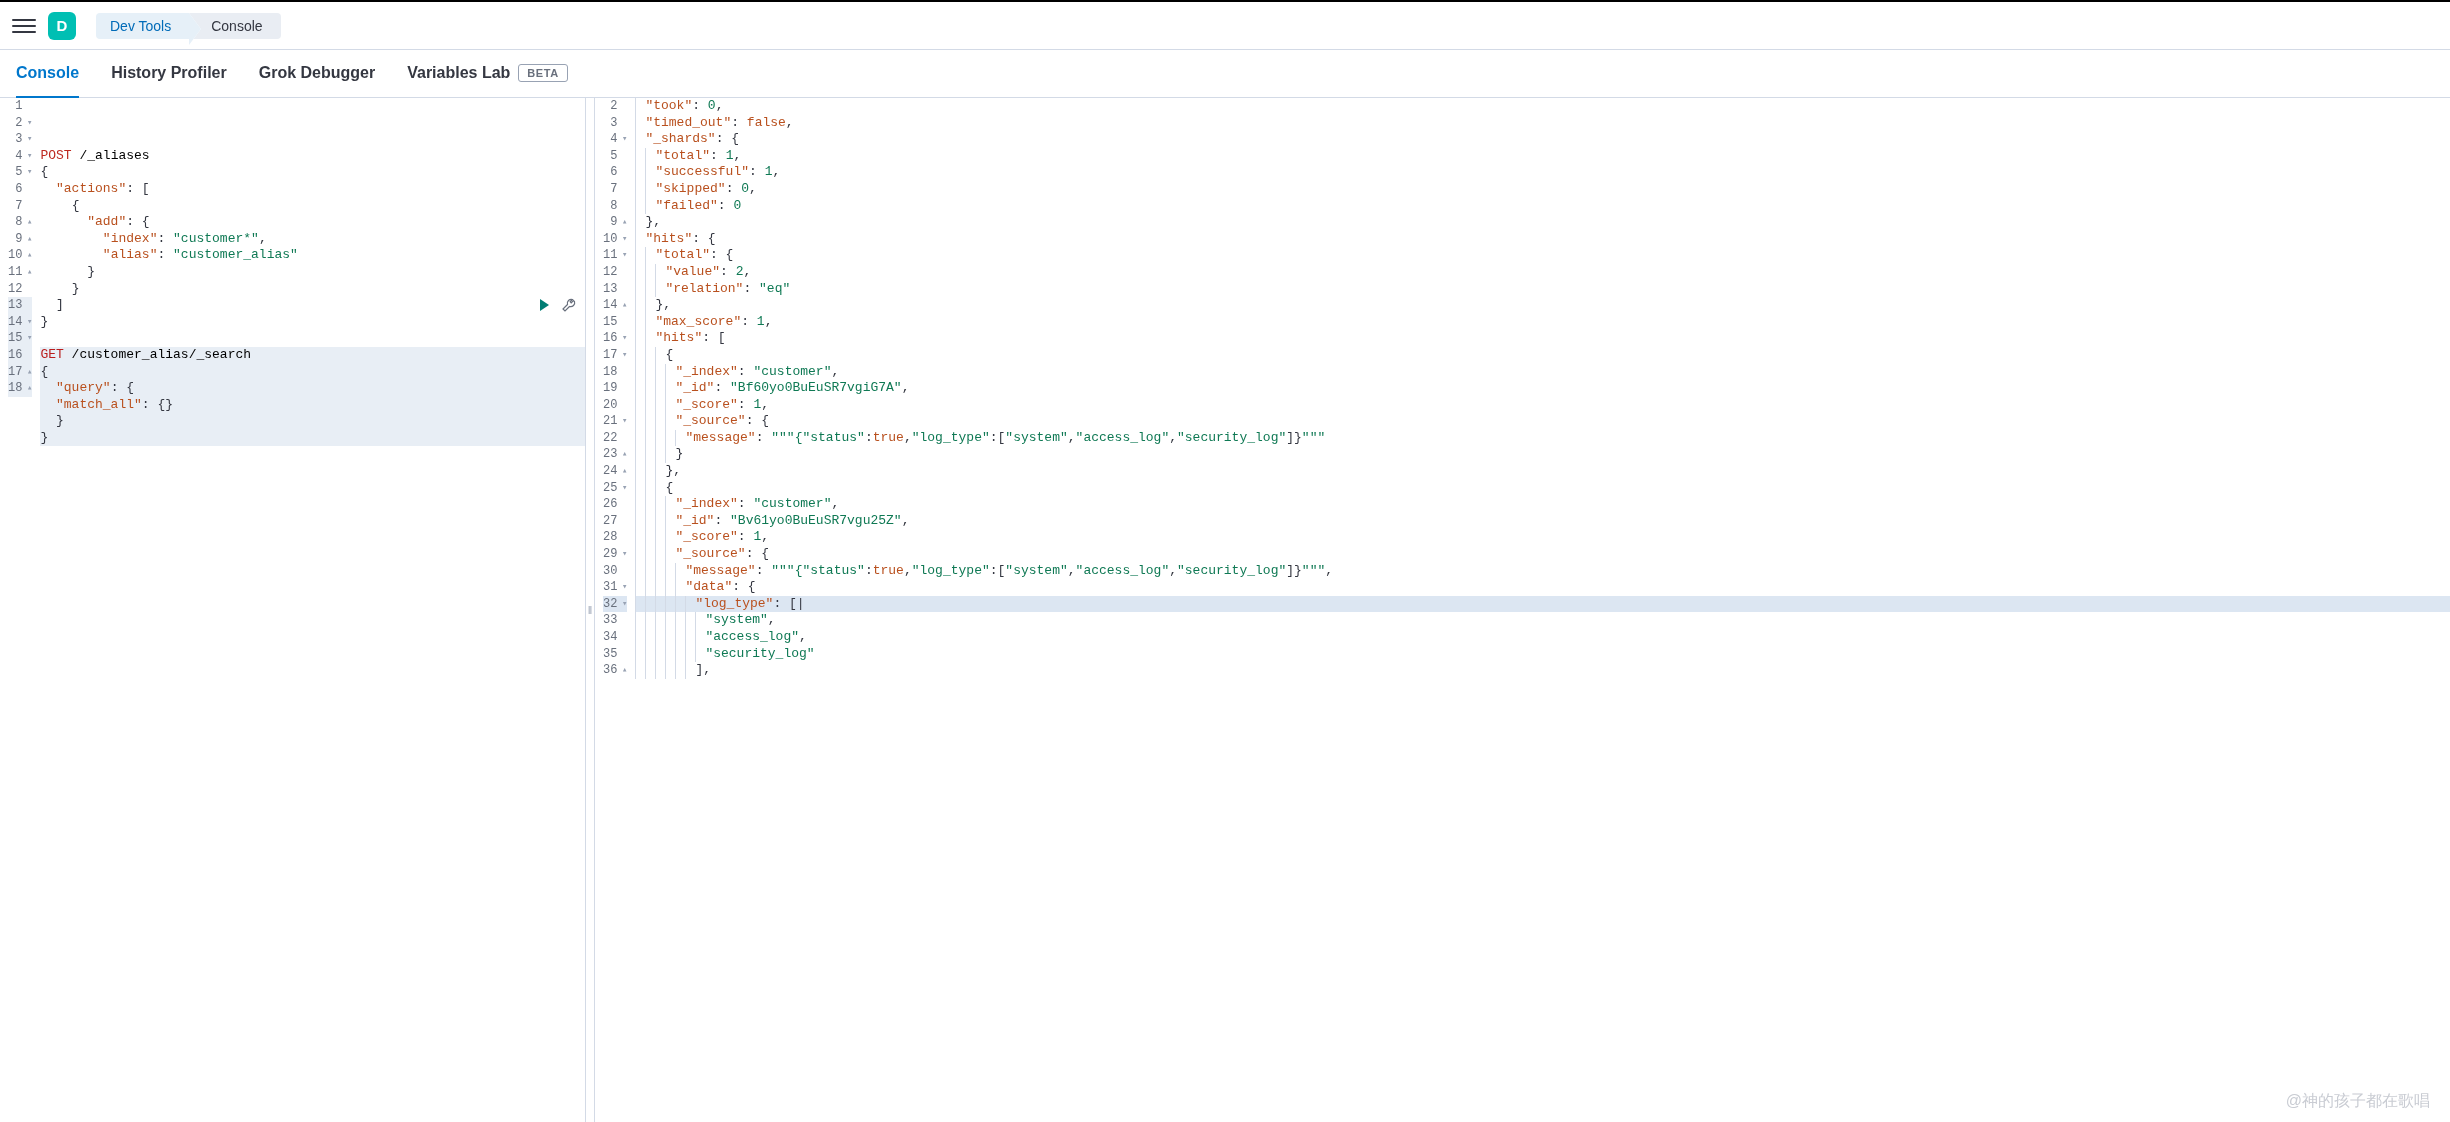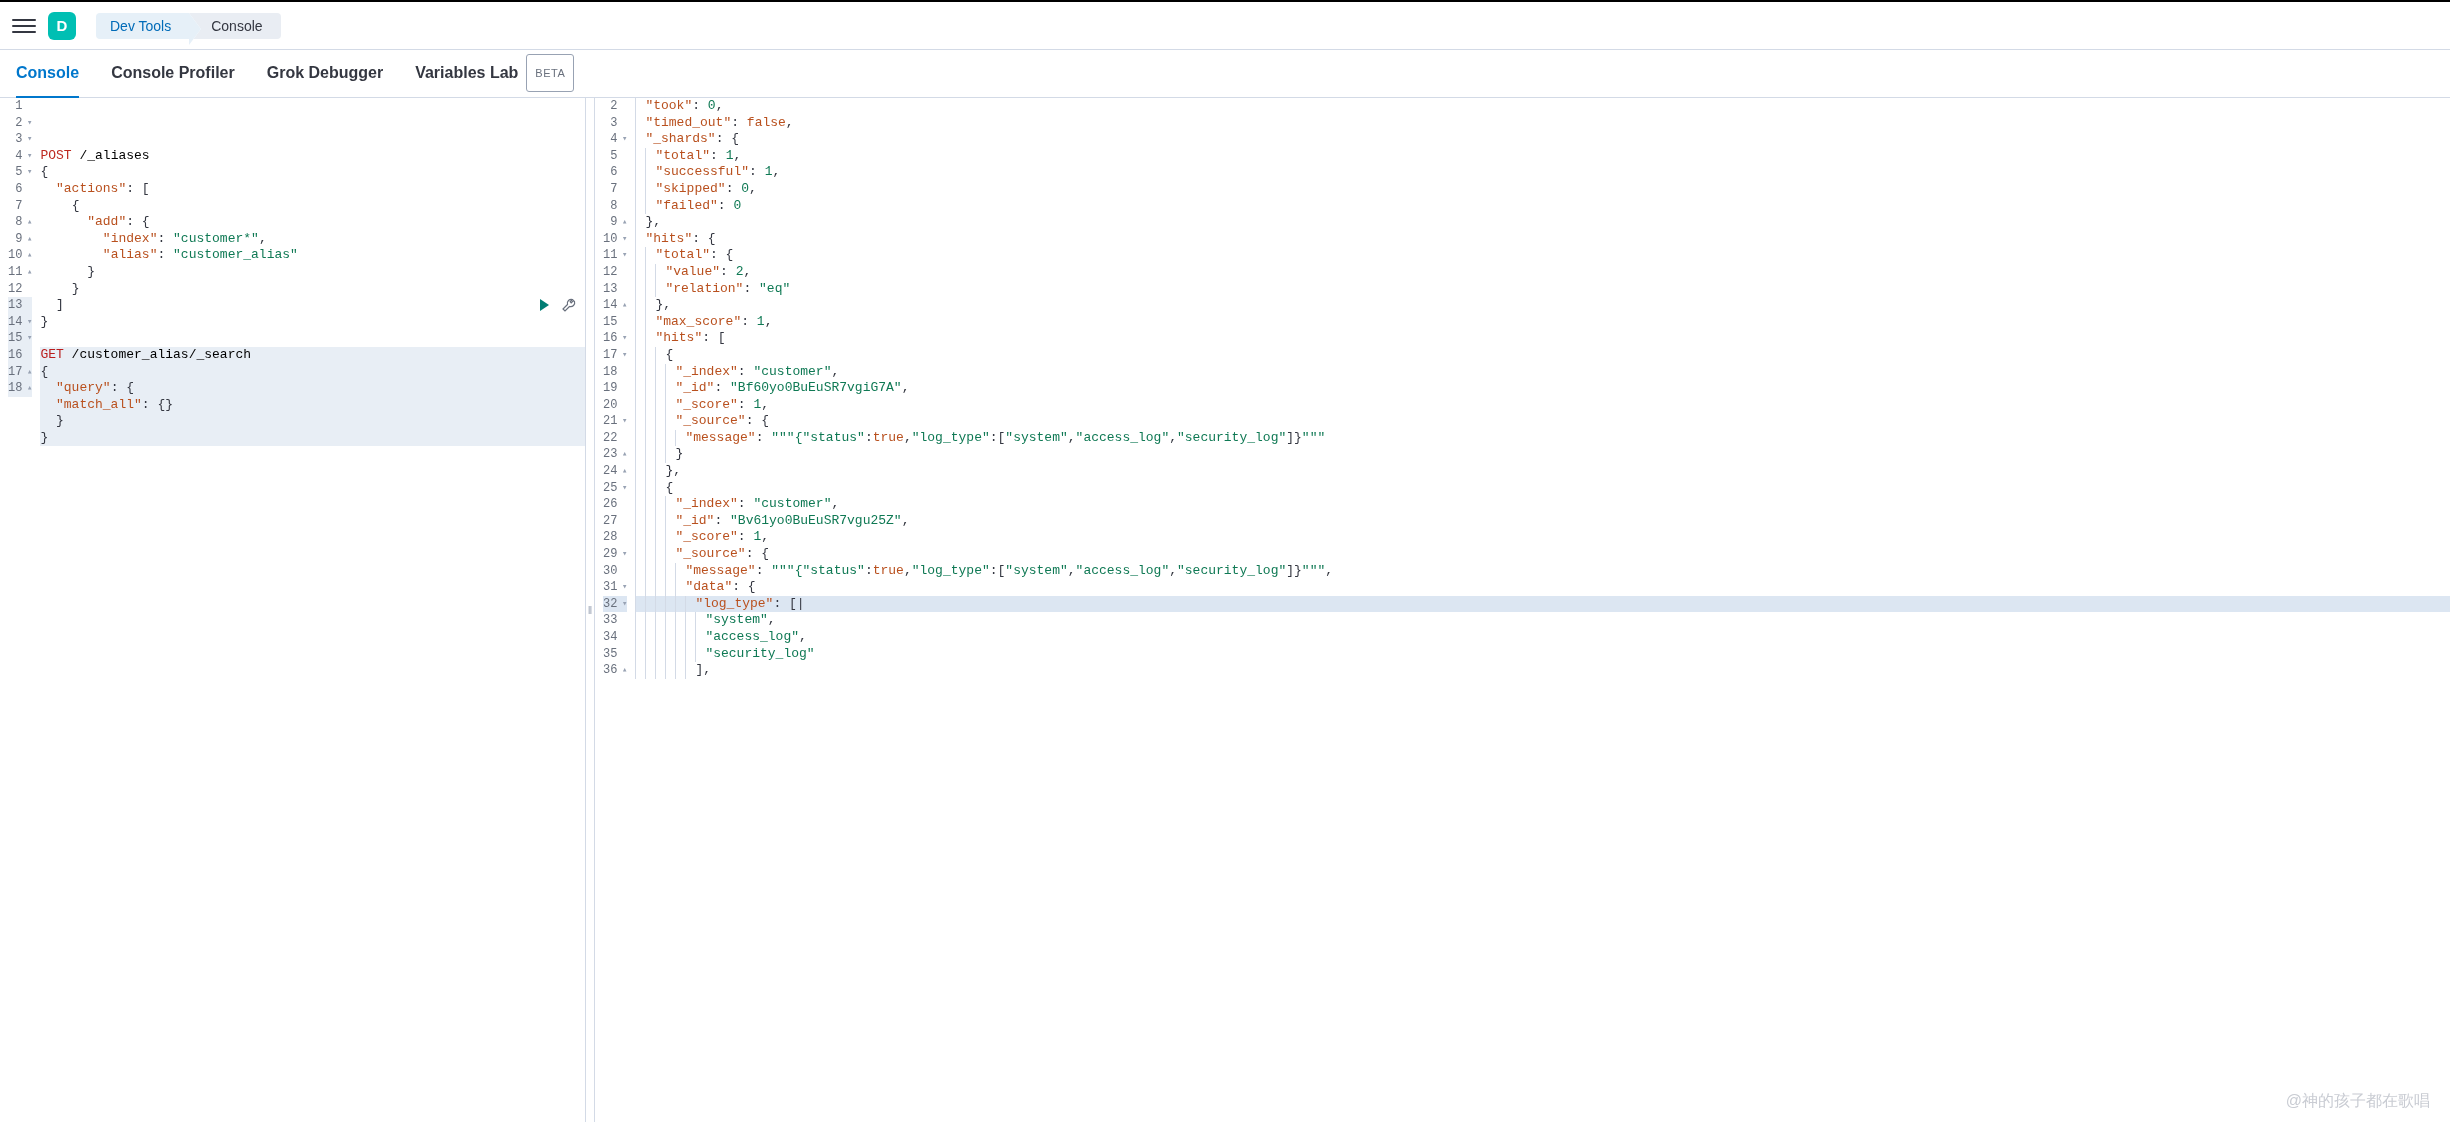--- a/index.html
+++ b/index.html
@@ -15,21 +15,21 @@
 .crumb::after { content: ""; position: absolute; right: -12px; top: 0; width: 0; height: 0; border-top: 16px solid transparent; border-bottom: 16px solid transparent; border-left: 12px solid #e6f0f8; z-index: 2; }
 .crumb.inactive::after { border-left-color: #e9edf3; }
 .crumb::before { content: ""; position: absolute; left: 0; top: 0; width: 0; height: 0; border-top: 16px solid transparent; border-bottom: 16px solid transparent; border-left: 12px solid #fff; }
 .crumb:first-child { padding-left: 14px; border-radius: 4px 0 0 4px; }
 .crumb:first-child::before { display: none; }
 .crumb:last-child { border-radius: 0 4px 4px 0; }
 .crumb:last-child::after { display: none; }
 .tabs { display: flex; align-items: center; padding: 0 16px; border-bottom: 1px solid #d3dae6; height: 48px; gap: 32px; }
 .tab { height: 48px; display: flex; align-items: center; font-size: 16px; font-weight: 700; color: #343741; cursor: pointer; border-bottom: 2px solid transparent; gap: 8px; }
 .tab.active { color: #07c; border-bottom-color: #07c; }
-.beta { display: inline-flex; align-items: center; height: 38px; padding: 0 8px; border: 1px solid #98a2b3; border-radius: 3px; font-size: 11px; font-weight: 400; letter-spacing: 0.05em; color: #69707d; text-align: right; }
+.beta { display: inline-flex; align-items: center; height: 18px; padding: 0 8px; border: 1px solid #98a2b3; border-radius: 3px; font-size: 11px; font-weight: 700; letter-spacing: 0.05em; color: #69707d; text-align: right; }
 .subbar { display: flex; align-items: center; height: 40px; padding: 0 16px; border-bottom: 1px solid #d3dae6; gap: 24px; background: #fafbfd; }
 .subbar .link { font-size: 14px; font-weight: 600; color: #1a1c21; cursor: pointer; }
 .subbar .spacer { flex: 1; }
 .status-pill { background: #6dccb1; color: #0e4f3c; font-weight: 600; padding: 3px 10px; border-radius: 3px; font-size: 13px; }
 .editor-area { flex: 1; display: flex; min-height: 0; }
 .pane { position: relative; display: flex; font-family: "SFMono-Regular", Consolas, "Liberation Mono", Menlo, monospace; font-size: 13px; line-height: 16.6px; }
 .pane.left { width: 585px; }
 .pane.right { flex: 1; }
 .gutter { background: #fff; color: #69707d; text-align: right; padding: 0 4px 0 8px; user-select: none; white-space: pre; font-size: 12px; }
 .gutter .ln { display: flex; justify-content: flex-end; align-items: center; height: 16.6px; gap: 2px; }
@@ -69,21 +69,21 @@
         <div class="crumb">Dev Tools</div>
         <div class="crumb inactive">Console</div>
       </div>
   </div>
 
   <div class="tabs" id="tabs">
       <div class="tab active">
         <span>Console</span>
       </div>
       <div class="tab">
-        <span>Console Profiler</span>
+        <span>History Profiler</span>
       </div>
       <div class="tab">
         <span>Grok Debugger</span>
       </div>
       <div class="tab">
         <span>Variables Lab</span>
         <span class="beta">BETA</span>
       </div>
     </div>
 

